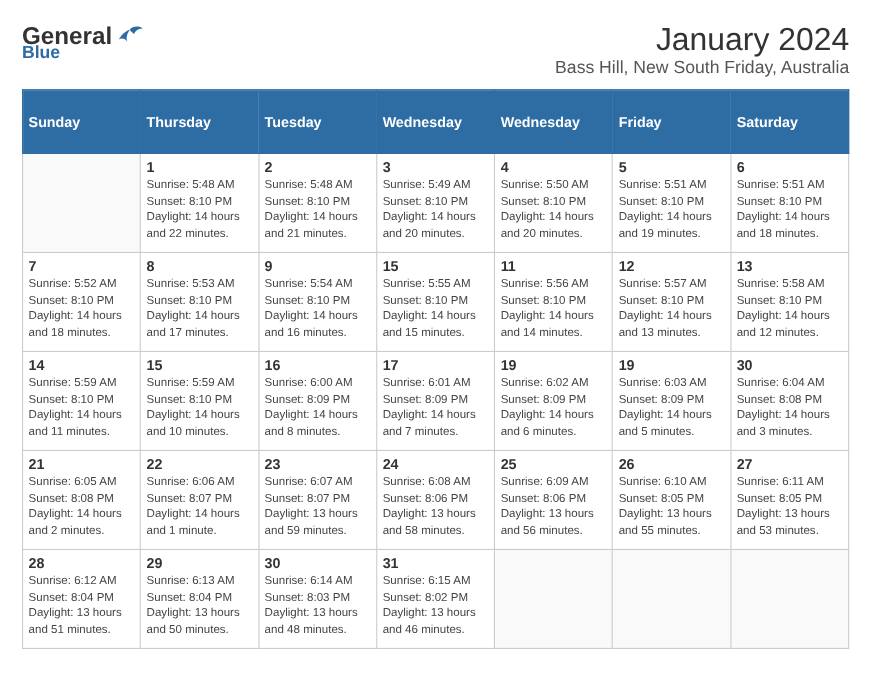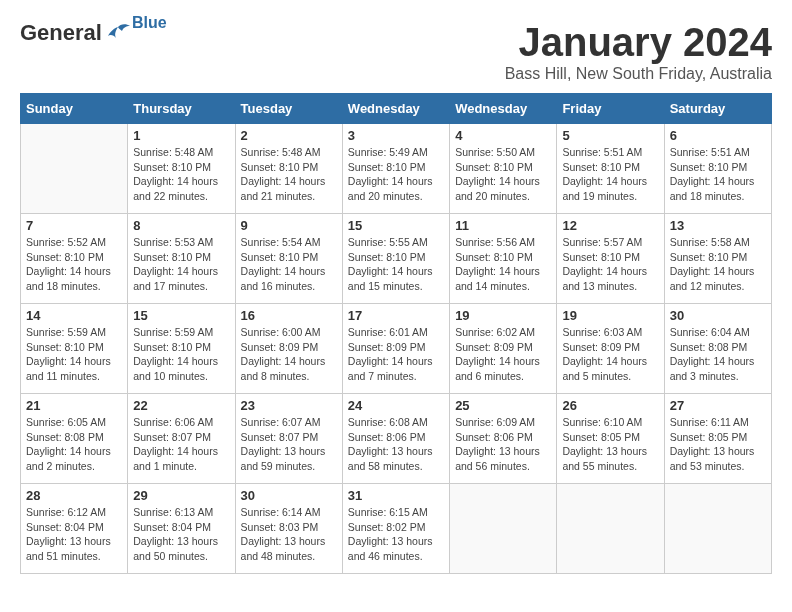--- a/index.html
+++ b/index.html
@@ -11,21 +11,21 @@
       padding: 20px;
     }
     .header {
       display: flex;
       justify-content: space-between;
       align-items: flex-start;
       margin-bottom: 10px;
     }
     .logo {
       display: flex;
-      flex-direction: row;
+      flex-direction: column;
       align-items: flex-start;
     }
     .logo-text {
       display: flex;
       align-items: center;
     }
     .logo-general {
       font-size: 22px;
       font-weight: bold;
       color: #333;
@@ -37,37 +37,37 @@
     }
     .logo-bird {
       width: 28px;
       height: 22px;
       margin-left: 2px;
     }
     .title-section {
       text-align: right;
     }
     .month-title {
-      font-size: 40px;
-      font-weight: bold;
+      font-size: 29px;
+      font-weight: normal;
       color: #333;
     }
     .location-title {
       font-size: 16px;
       color: #555;
     }
     .calendar-table {
       width: 100%;
       border-collapse: collapse;
       font-size: 11px;
     }
     .calendar-table th {
       background-color: #2e6da4;
       color: #fff;
-      padding: 7px 5px;
+      padding: 21px 5px;
       text-align: left;
       font-size: 13px;
       font-weight: bold;
       border: 1px solid #2e6da4;
     }
     .calendar-table td {
       border: 1px solid #ccc;
       vertical-align: top;
       padding: 4px 5px;
       width: calc(100% / 7);

